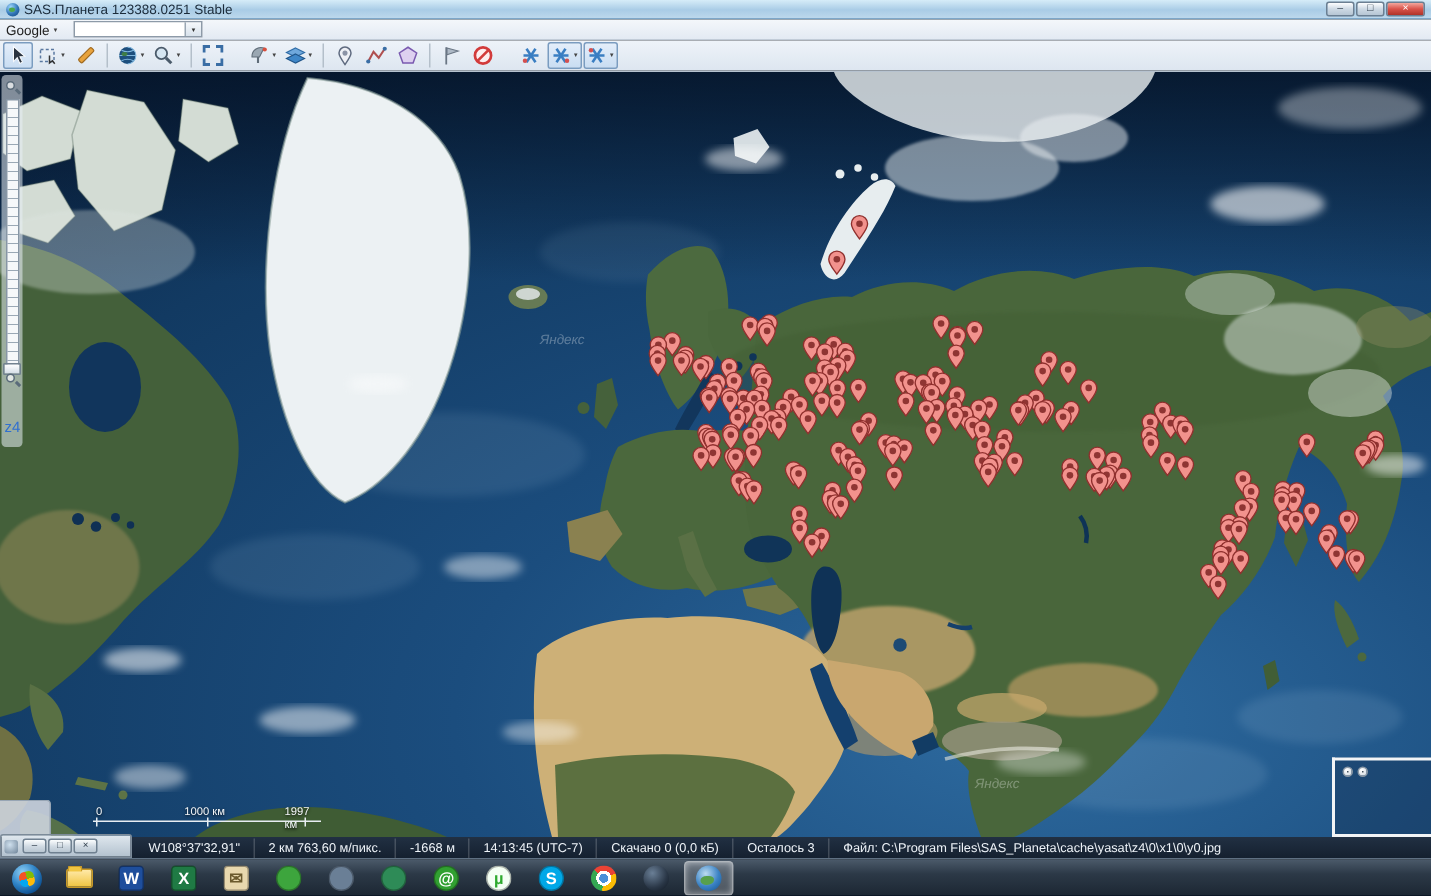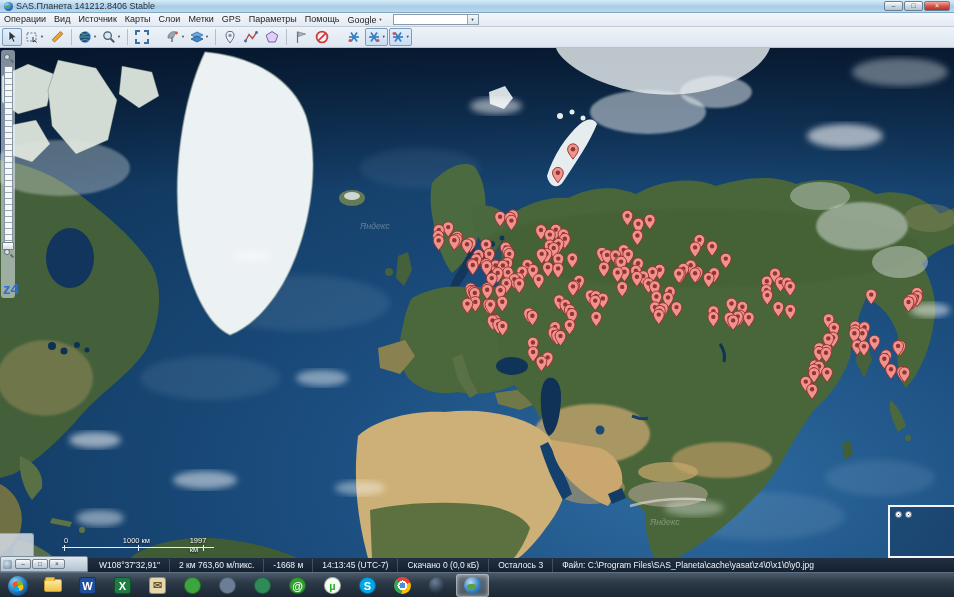--- a/index.html
+++ b/index.html
@@ -58,21 +58,21 @@
     background:rgba(232,238,244,.55); border-radius:3px; padding-top:2px; }
   .zbtn { width:11px; height:11px; margin:1px auto; position:relative; }
   .zbtn .lens { position:absolute; left:1px; top:1px; width:6px; height:6px; border:1.5px solid #5a6b7a;
     border-radius:50%; background:rgba(255,255,255,.7); }
   .zbtn .handle { position:absolute; left:7px; top:7px; width:4px; height:2px; background:#5a6b7a;
     transform:rotate(45deg); }
   .ztrack { width:9px; height:180px; margin:2px auto; background:#f6f8fa; border:1px solid #8796a5;
     background-image:repeating-linear-gradient(to bottom, transparent 0 5px, #9aa8b5 5px 6px); }
   .zthumb { position:absolute; left:1px; top:192px; width:12px; height:8px;
     background:linear-gradient(#fff,#d4dde6); border:1px solid #72828f; border-radius:1px; }
-  .zlabel { position:absolute; left:3px; top:232px; font-size:15px; font-weight:bold; color:#2f6fd0; }
+  .zlabel { position:absolute; left:3px; top:232px; font-size:10px; font-weight:normal; color:#2f6fd0; }
 
   .scalebar { position:absolute; left:62px; top:488px; width:152px; height:16px;
     color:#f2f5f8; font-size:7.5px; text-shadow:0 1px 2px rgba(0,0,0,.8); }
   .scalebar .lbl0 { position:absolute; left:2px; top:0; }
   .scalebar .lbl1 { position:absolute; left:40%; top:0; }
   .scalebar .lbl2 { position:absolute; left:84%; top:0; }
   .scalebar .line { position:absolute; left:0; right:0; top:11px; height:4px;
     border-top:1px solid #e8edf2; }
   .scalebar .t { position:absolute; top:9px; width:1px; height:6px; background:#e8edf2; }
 
@@ -140,40 +140,29 @@
   .clock { text-align:center; font-size:8px; line-height:9px; padding-left:2px; }
   .showdesk { width:7px; height:25px; border-left:1px solid #6a7a8a; background:rgba(255,255,255,.08); margin-left:4px; }
 </style>
 </head>
 <body>
 
 <div id="app">
 
   <div class="titlebar">
     <div class="appico"></div>
-    <span class="title">SAS.Планета 141212.8406 Stable</span>
+    <span class="title">SAS.Планета 123388.0251 Stable</span>
     <div class="winbtns">
       <div class="winbtn">–</div>
       <div class="winbtn">□</div>
       <div class="winbtn close">×</div>
     </div>
   </div>
 
   <div class="menubar">
-    <div style="display:flex">
-        <span class="mi">Операции</span>
-        <span class="mi">Вид</span>
-        <span class="mi">Источник</span>
-        <span class="mi">Карты</span>
-        <span class="mi">Слои</span>
-        <span class="mi">Метки</span>
-        <span class="mi">GPS</span>
-        <span class="mi">Параметры</span>
-        <span class="mi">Помощь</span>
-      </div>
     <div class="google">
       <span>Google</span>
       <span class="caret">▼</span>
     </div>
     <div class="searchbox">
       <input placeholder="" style="">
       <div class="dd">▼</div>
     </div>
   </div>
 

